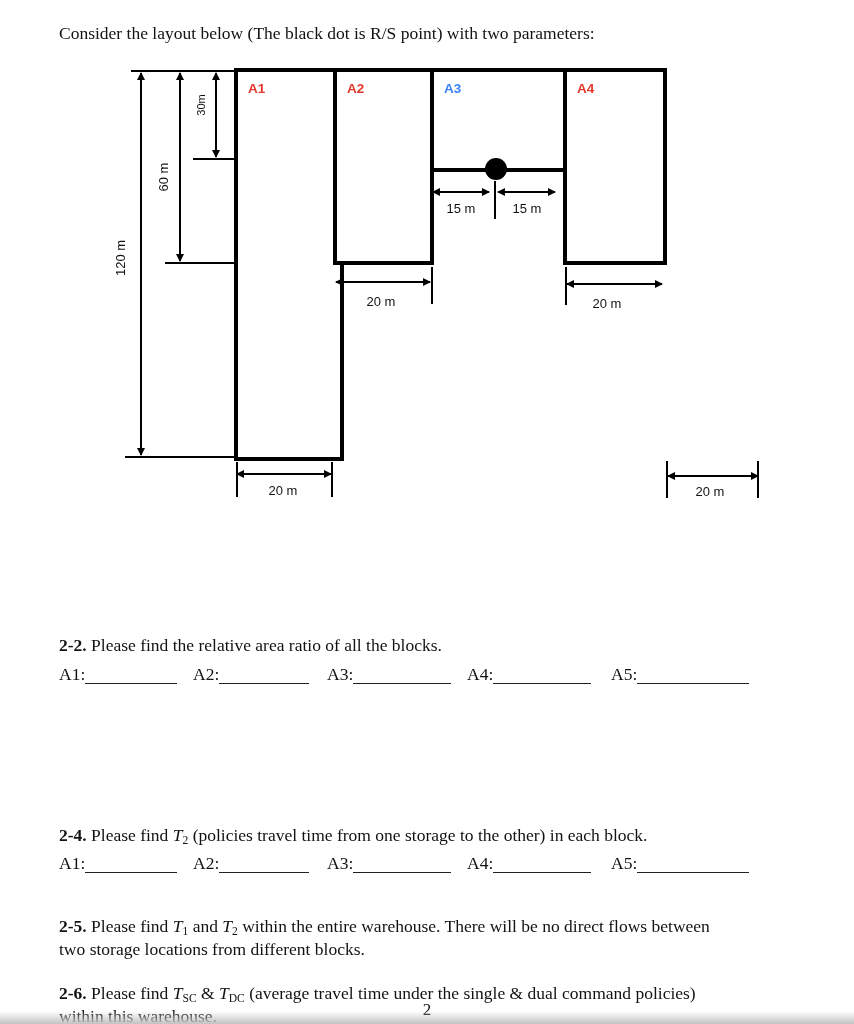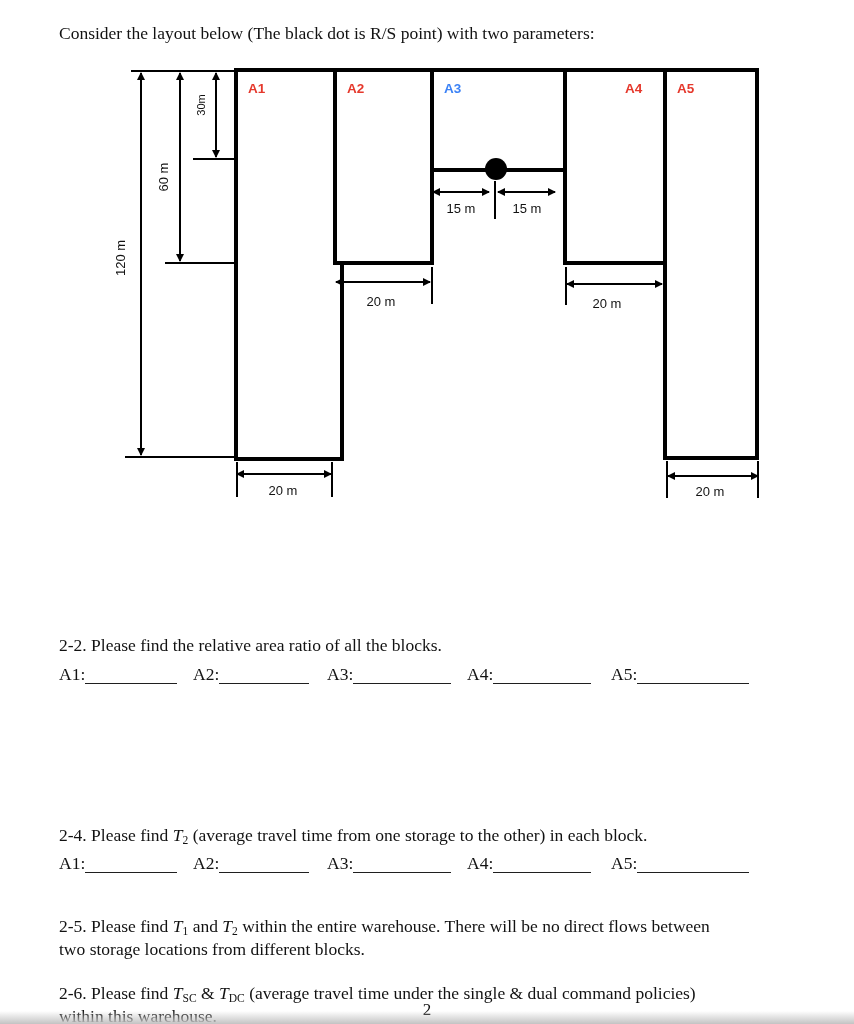--- a/index.html
+++ b/index.html
@@ -1,21 +1,21 @@
 <!DOCTYPE html>
 <html><head>
 <meta charset="utf-8">
 <style>
   html,body{margin:0;padding:0;background:#ffffff;}
   .page{position:relative;width:854px;height:1024px;background:#ffffff;overflow:hidden;
         font-family:"Liberation Serif","DejaVu Serif",serif;color:#121212;}
   
   .para{position:absolute;font-size:17.5px;line-height:23px;white-space:nowrap;}
   .wrap{white-space:normal;width:745px;}
-  .bnum{font-weight:normal;}
+  .bnum{font-weight:bold;}
   .it{font-style:italic;}
   sub{font-size:0.66em;line-height:0;vertical-align:-0.28em;}
   .ansrow{position:absolute;height:28px;font-size:17.5px;}
   .ansitem{position:absolute;top:0;white-space:nowrap;}
   .blank{display:inline-block;height:16px;border-bottom:1.6px solid #1f1f1f;vertical-align:-4px;}
   .pagenum{position:absolute;left:0;right:0;text-align:center;font-size:17px;}
   
   .fig{position:absolute;left:0;top:0;width:854px;height:520px;}
   .blk{position:absolute;border:4px solid #000;box-sizing:border-box;background:#fff;}
   .blklbl{position:absolute;left:10px;top:9px;font:bold 13.5px "Liberation Sans","DejaVu Sans",sans-serif;}
@@ -46,24 +46,21 @@
     <div class="blk" style="left:234px;top:68px;width:110px;height:393px;">
       <span class="blklbl" style="color:#e5382c;">A1</span>
     </div>
     <div class="blk" style="left:333px;top:68px;width:101px;height:197px;">
       <span class="blklbl" style="color:#e5382c;">A2</span>
     </div>
     <div class="blk" style="left:430px;top:68px;width:137px;height:104px;">
       <span class="blklbl" style="color:#3b82f6;">A3</span>
     </div>
     <div class="blk" style="left:563px;top:68px;width:104px;height:197px;">
-      <span class="blklbl" style="color:#e5382c;margin-left:48px;">A4</span>
-    </div>
-    <div class="blk" style="left:663px;top:68px;width:96px;height:392px;">
-      <span class="blklbl" style="color:#e5382c;">A5</span>
+      <span class="blklbl" style="color:#e5382c;">A4</span>
     </div>
 
     <div class="dot" style="left:485px;top:158px;"></div>
     <div class="vline" style="left:494px;top:181px;height:38px;"></div>
 
     <div class="hline" style="left:131px;top:70px;width:105px;"></div>
     <div class="hline" style="left:193px;top:158px;width:43px;"></div>
     <div class="hline" style="left:165px;top:262px;width:71px;"></div>
     <div class="hline" style="left:125px;top:456px;width:111px;"></div>
 
@@ -129,21 +126,21 @@
   <p class="para" style="left:59px;top:616px;"><span class="bnum">2-2.</span> <span>Please find the relative area ratio of all the blocks.</span></p>
 
   <div class="ansrow" style="left:0;top:664px;">
     <span class="ansitem" style="left:59px;"><span>A1:</span><span class="blank" style="width:92px;"></span></span>
     <span class="ansitem" style="left:193px;"><span>A2:</span><span class="blank" style="width:90px;"></span></span>
     <span class="ansitem" style="left:327px;"><span>A3:</span><span class="blank" style="width:98px;"></span></span>
     <span class="ansitem" style="left:467px;"><span>A4:</span><span class="blank" style="width:98px;"></span></span>
     <span class="ansitem" style="left:611px;"><span>A5:</span><span class="blank" style="width:112px;"></span></span>
   </div>
 
-  <p class="para" style="left:59px;top:806px;"><span class="bnum">2-4.</span> <span>Please find </span><span class="it">T</span><sub>2</sub><span> (average travel time from one storage to the other) in each block.</span></p>
+  <p class="para" style="left:59px;top:806px;"><span class="bnum">2-4.</span> <span>Please find </span><span class="it">T</span><sub>2</sub><span> (policies travel time from one storage to the other) in each block.</span></p>
 
   <div class="ansrow" style="left:0;top:853px;">
     <span class="ansitem" style="left:59px;"><span>A1:</span><span class="blank" style="width:92px;"></span></span>
     <span class="ansitem" style="left:193px;"><span>A2:</span><span class="blank" style="width:90px;"></span></span>
     <span class="ansitem" style="left:327px;"><span>A3:</span><span class="blank" style="width:98px;"></span></span>
     <span class="ansitem" style="left:467px;"><span>A4:</span><span class="blank" style="width:98px;"></span></span>
     <span class="ansitem" style="left:611px;"><span>A5:</span><span class="blank" style="width:112px;"></span></span>
   </div>
 
   <p class="para wrap" style="left:59px;top:897px;"><span class="bnum">2-5.</span> <span>Please find </span><span class="it">T</span><sub>1</sub><span> and </span><span class="it">T</span><sub>2</sub><span> within the entire warehouse. There will be no direct flows between</span><br>

